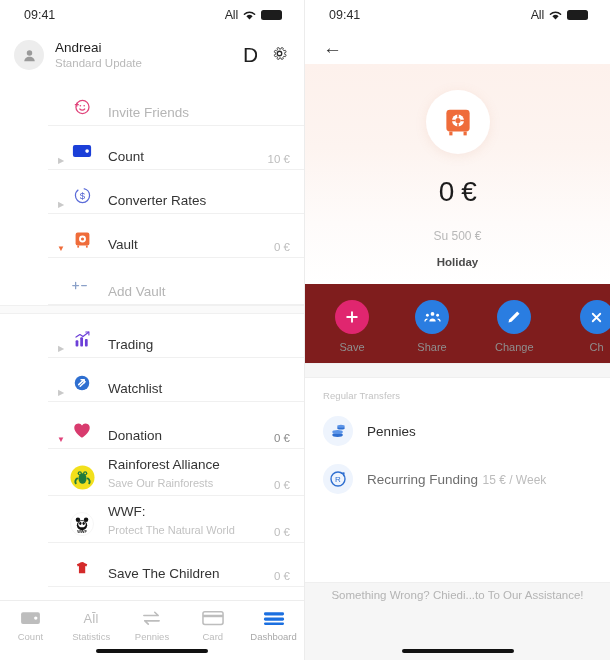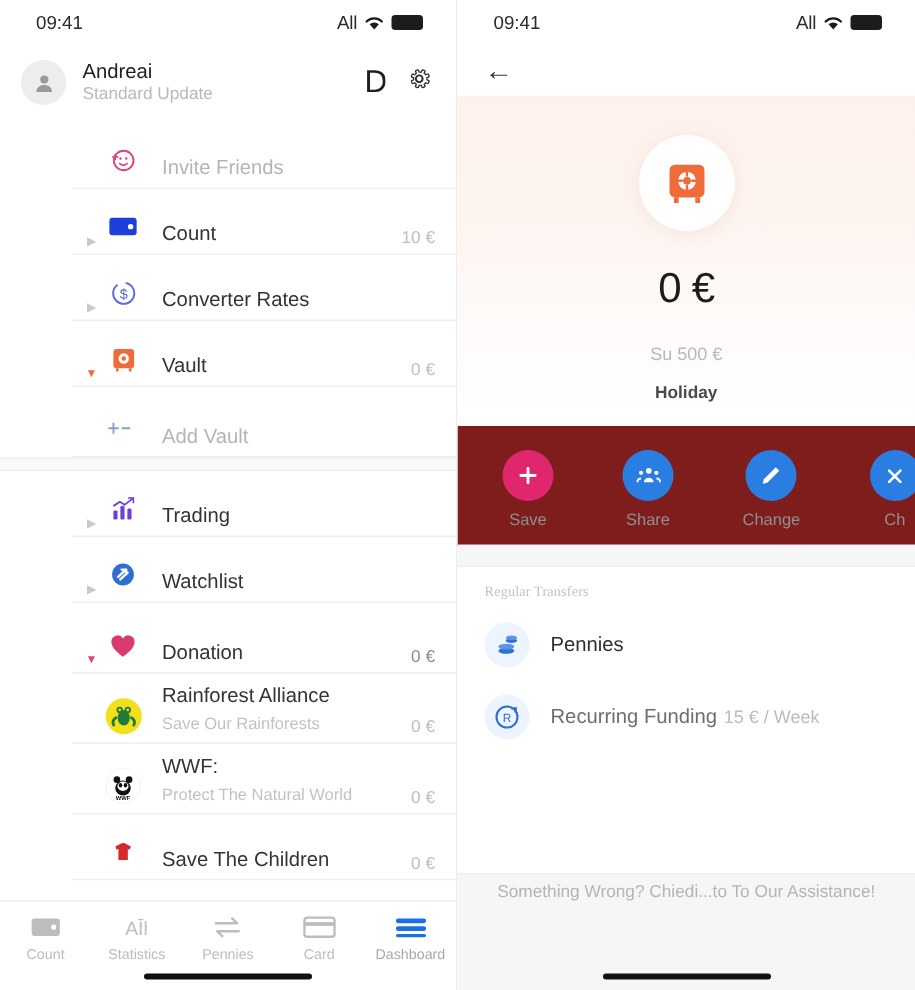--- a/index.html
+++ b/index.html
@@ -108,21 +108,21 @@
   .action { display: flex; flex-direction: column; align-items: center; gap: 7px; flex: 0 0 auto; }
   .act-circle {
     width: 34px; height: 34px; border-radius: 50%;
     display: flex; align-items: center; justify-content: center; color: #fff;
   }
   .act-pink { background: #e0266f; }
   .act-blue { background: #2a7de1; }
   .act-label { font-size: 11px; color: #8f8f8f; white-space: nowrap; }
 
   .band { height: 14px; background: #f6f6f6; border-bottom: 1px solid #efefef; }
-  .section-head { font-size: 9.5px; color: #c3c3c3; padding: 12px 18px 6px 18px; letter-spacing: .1px; font-family: Liberation Serif, serif; }
+  .section-head { font-size: 9.5px; color: #c3c3c3; padding: 12px 18px 6px 18px; letter-spacing: .1px; }
 
   .xfer-row { display: flex; align-items: center; padding: 9px 18px; min-height: 46px; }
   .xfer-ico {
     width: 30px; height: 30px; border-radius: 50%; background: #eef4fd; flex: 0 0 30px;
     display: flex; align-items: center; justify-content: center; margin-right: 14px;
   }
   .xfer-title { font-size: 13.5px; color: #2e2e2e; line-height: 17px; white-space: nowrap; overflow: hidden; }
   .xfer-title.ghost { color: #6e6e6e; }
   .xfer-sub { font-size: 12px; color: #bcbcbc; line-height: 15px; white-space: nowrap; }
 

